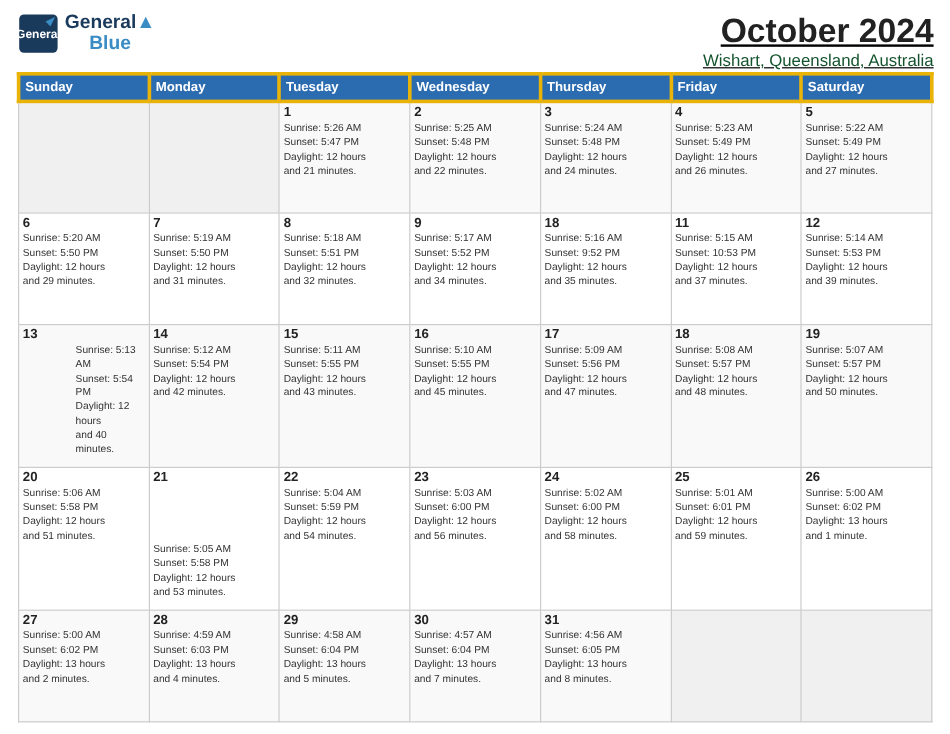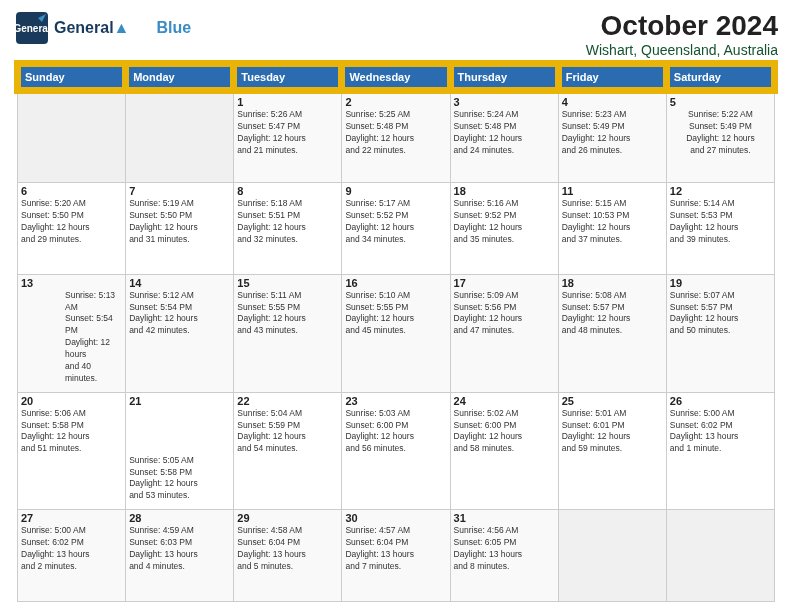--- a/index.html
+++ b/index.html
@@ -18,26 +18,26 @@
       flex-direction: column;
     }
     .header {
       display: flex;
       justify-content: space-between;
       align-items: flex-start;
       margin-bottom: 2px;
     }
     .logo {
       display: flex;
-      flex-direction: row;
-      align-items: flex-start;
-      gap: 27px;
+      flex-direction: column;
+      align-items: center;
     }
     .title-area {
       text-align: right;
+      text-decoration: underline;
     }
     .title-area h1 {
       font-size: 28px;
       font-weight: bold;
       color: #222;
     }
     .title-area h2 {
       font-size: 14px;
       color: #14532d;
       font-weight: normal;
@@ -48,21 +48,21 @@
       border-collapse: collapse;
       width: 100%;
       table-layout: fixed;
     }
     .calendar thead tr th {
       background: #2b6cb0;
       color: #fff;
       font-size: 11px;
       font-weight: bold;
       padding: 4px 4px;
-      border: 7px solid #eab308;
+      border: 3px solid #eab308;
       text-align: left;
     }
     .calendar tbody tr td {
       border: 1px solid #ccc;
       vertical-align: top;
       padding: 2px 3px;
       font-size: 9px;
       color: #222;
       background: #fff;
       height: 88px;
@@ -164,21 +164,21 @@
           </td>
           <td>
             <span class="day-num">4</span>
             <div class="day-info" style="white-space: pre-line;">Sunrise: 5:23 AM
 Sunset: 5:49 PM
 Daylight: 12 hours
 and 26 minutes.</div>
           </td>
           <td>
             <span class="day-num">5</span>
-            <div class="day-info" style="white-space: pre-line; text-align: center;">Sunrise: 5:22 AM
+            <div class="day-info" style="white-space: pre-line;">Sunrise: 5:22 AM
 Sunset: 5:49 PM
 Daylight: 12 hours
 and 27 minutes.</div>
           </td>
         </tr>
         <tr>
           <td>
             <span class="day-num">6</span>
             <div class="day-info" style="white-space: pre-line;">Sunrise: 5:20 AM
 Sunset: 5:50 PM

